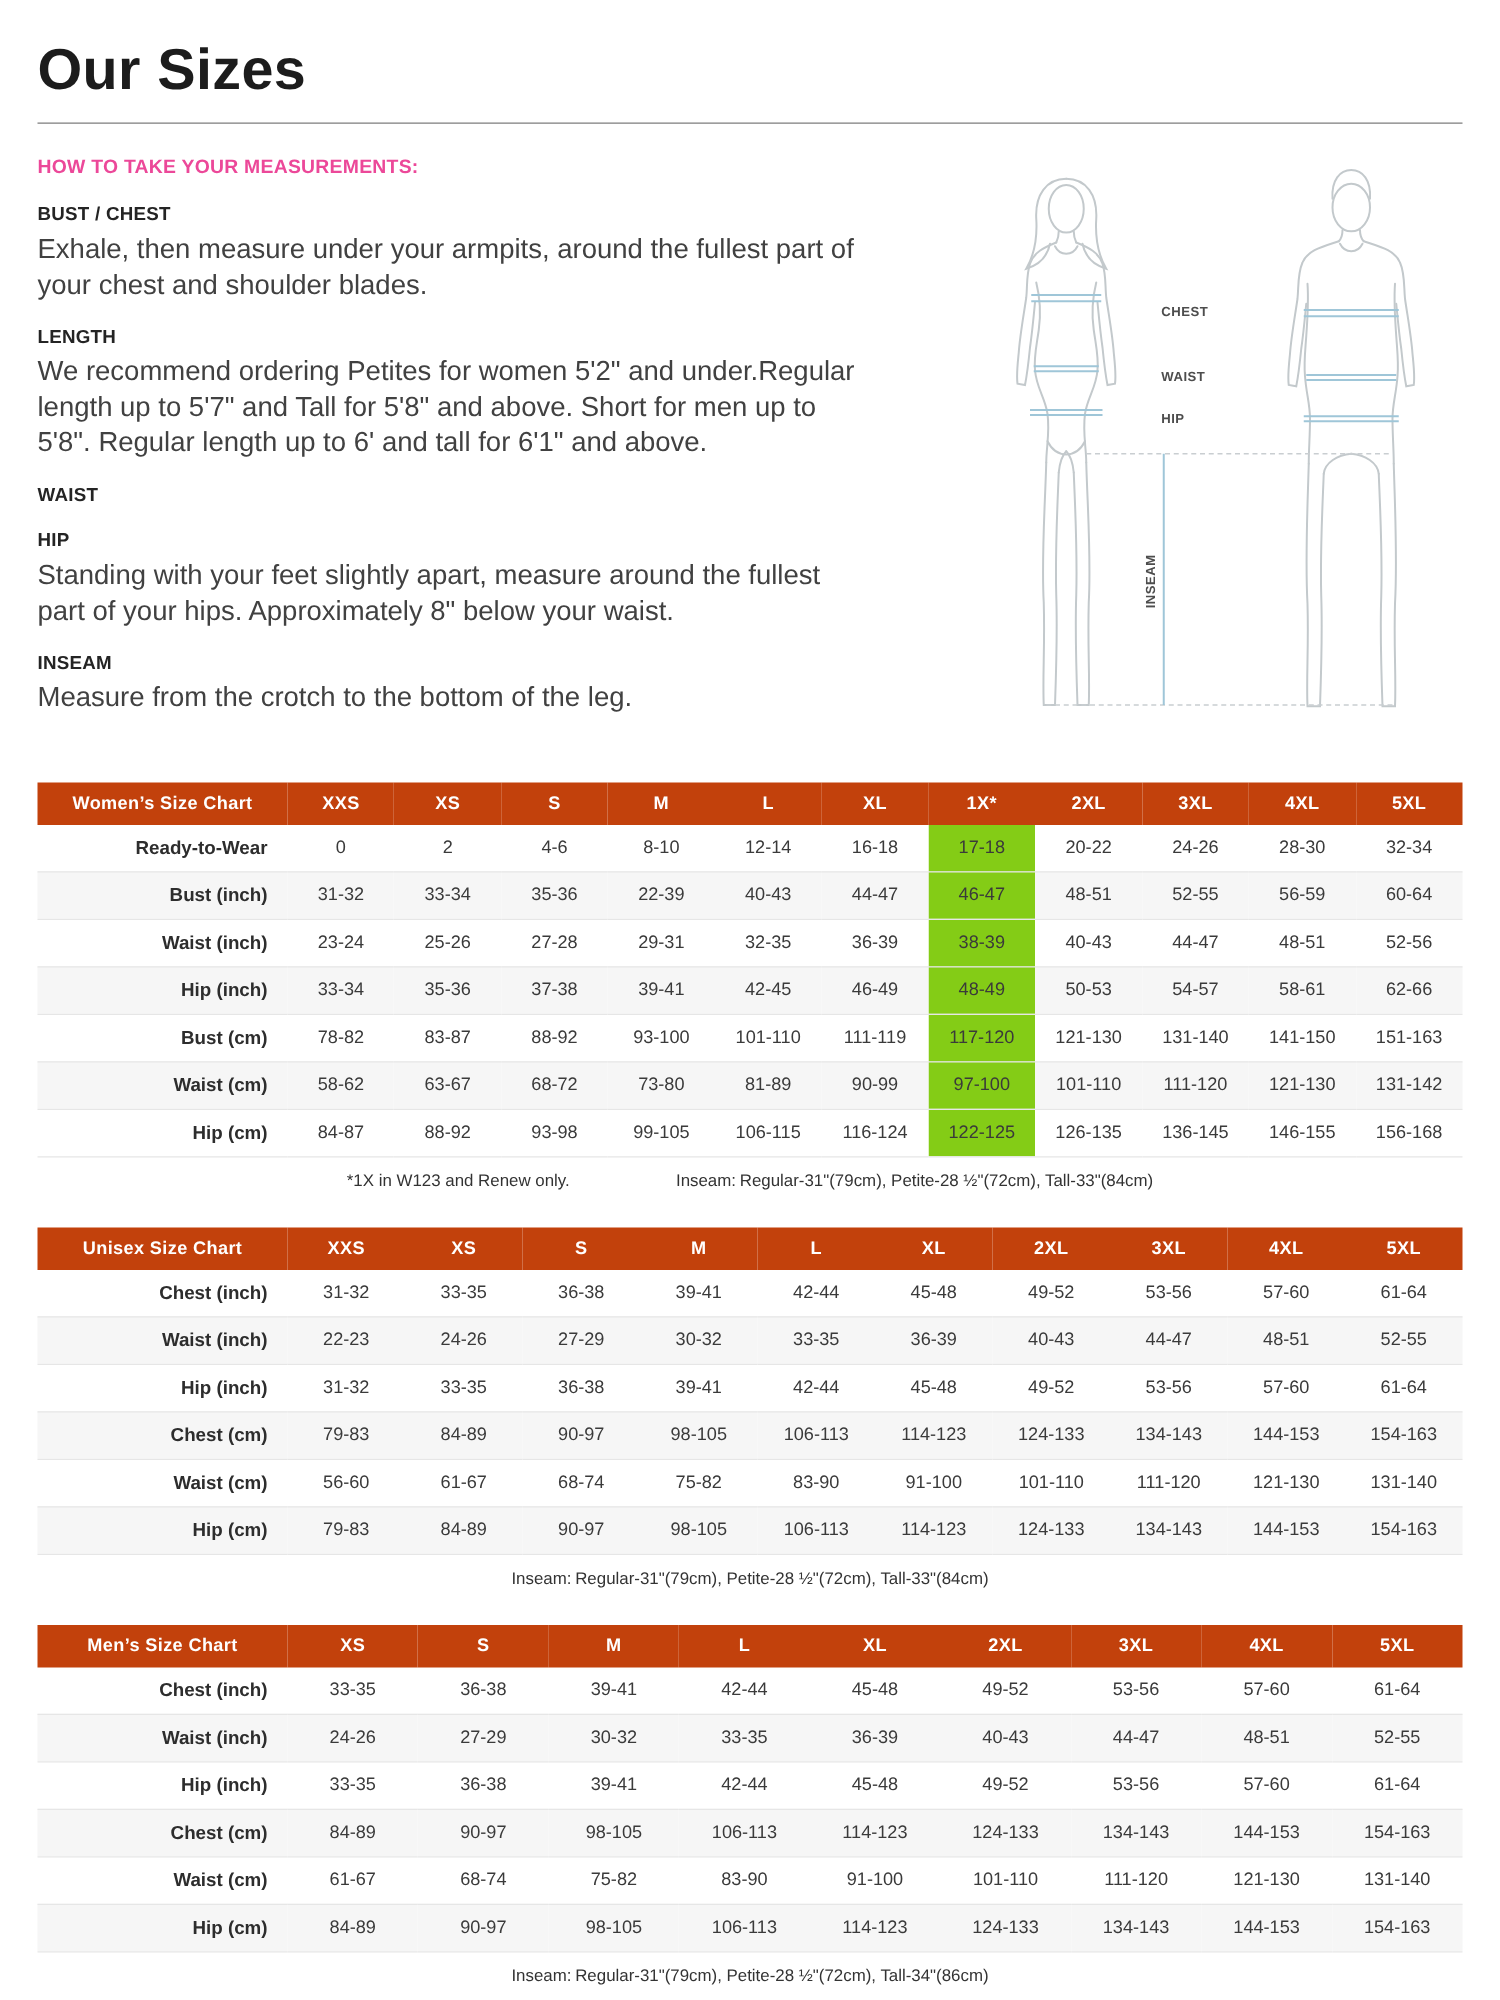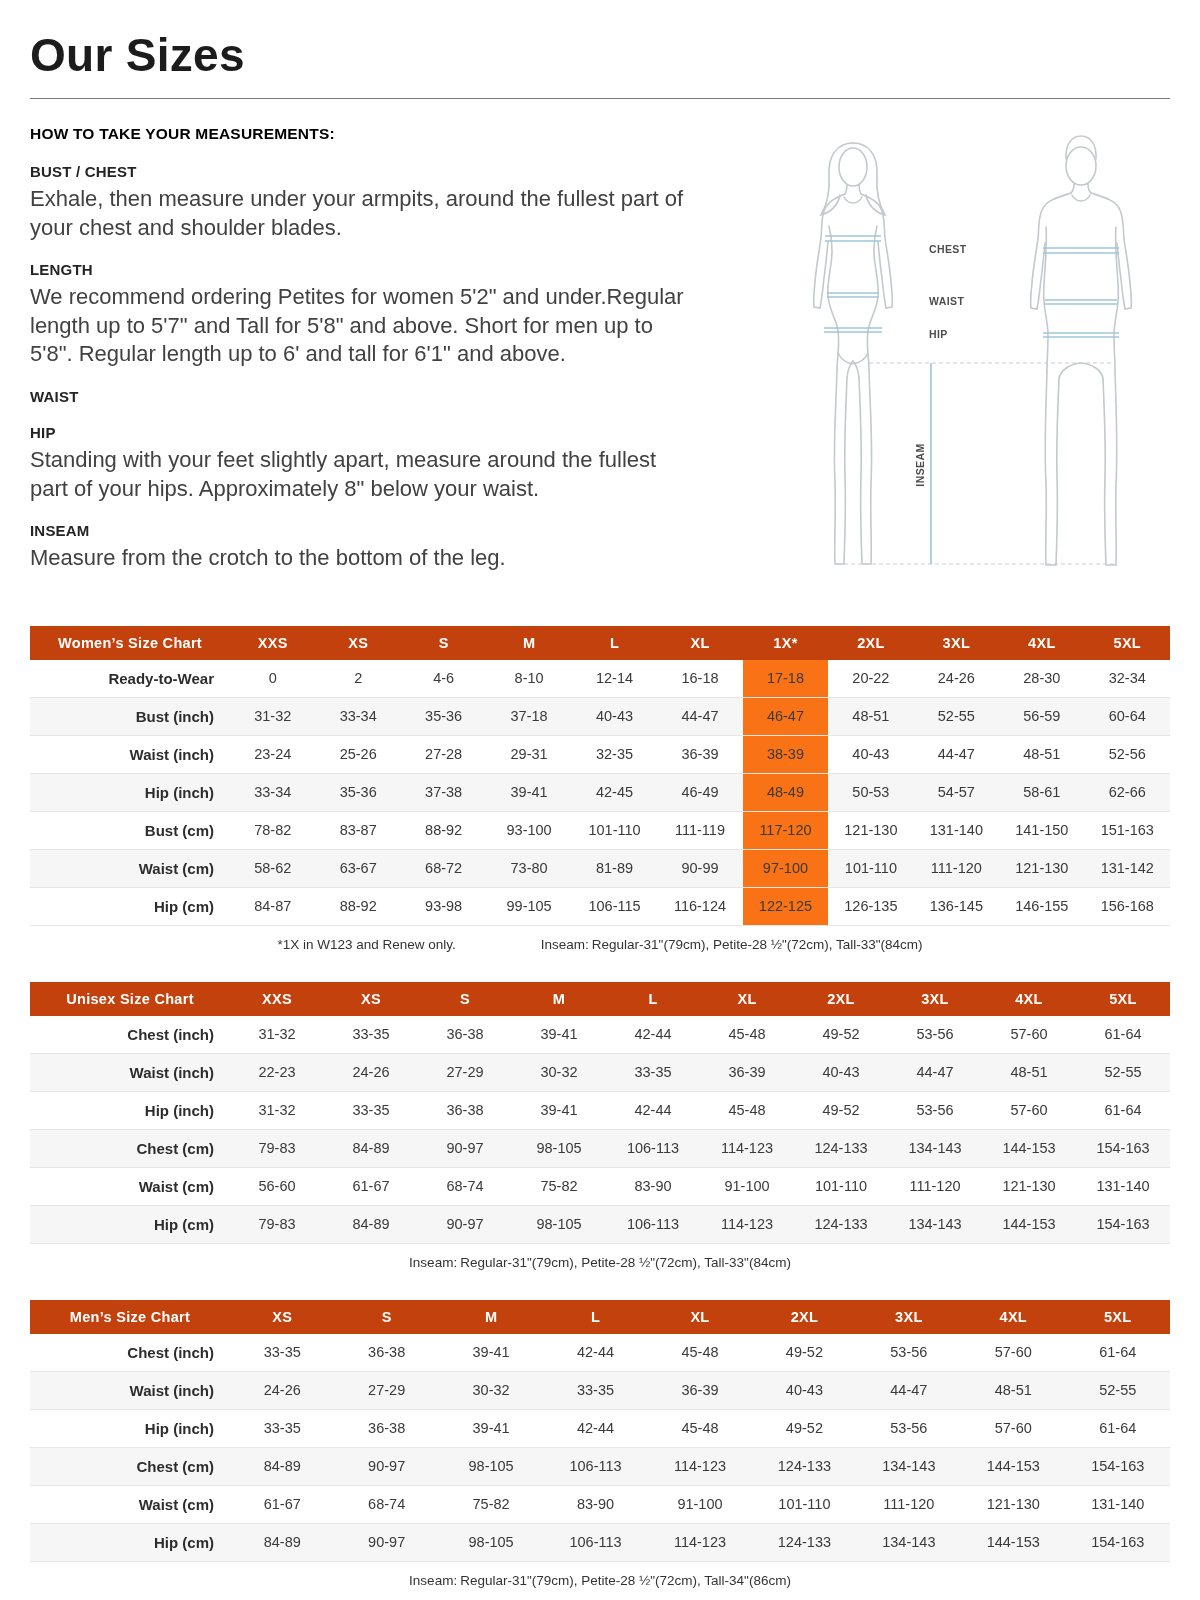--- a/index.html
+++ b/index.html
@@ -13,21 +13,21 @@
 
   h1.page-title {
     font-size:46px; font-weight:800; color:#1c1c1c; letter-spacing:.3px;
     margin-top:4px;
   }
   hr.title-rule { border:none; border-top:1.5px solid #7d7d7d; margin-top:16px; }
 
   .top-section { display:flex; margin-top:26px; }
   .instructions { width:742px; }
   .instructions h2 {
-    font-size:15.5px; font-weight:bold; color:#000000; letter-spacing:.2px;
+    font-size:15.5px; font-weight:bold; color:#ec4899; letter-spacing:.2px;
     margin-bottom:20px;
   }
   .instructions section { margin-bottom:19px; }
   .instructions h3 {
     font-size:15px; font-weight:bold; color:#242424; letter-spacing:.2px;
     margin-bottom:5px;
   }
   .instructions p {
     font-size:22px; line-height:1.3; color:#414141; max-width:665px;
   }
@@ -46,21 +46,21 @@
   }
   .size-table tbody tr { border-bottom:1px solid #e6e6e6; }
   .size-table tbody tr:nth-child(even) { background:#f6f6f6; }
   .size-table tbody th {
     text-align:right; padding:10px 16px 10px 4px;
     font-size:15px; font-weight:bold; color:#2d2d2d;
   }
   .size-table td {
     text-align:center; font-size:14.5px; color:#3a3a3a; padding:10px 2px;
   }
-  .size-table td.hl { background:#f97316; }
+  .size-table td.hl { background:#84cc16; }
 
   .footnote-row {
     display:flex; justify-content:center; gap:85px;
     margin-top:11px; font-size:13.5px; color:#333;
   }
   .footnote-row .inseam b { font-weight:normal; }
   .footnote-row .inseam span { margin-left:3px; }
 </style>
 </head>
 <body>
@@ -206,21 +206,21 @@
               <td>20-22</td>
               <td>24-26</td>
               <td>28-30</td>
               <td>32-34</td>
             </tr>
             <tr>
               <th>Bust (inch)</th>
               <td>31-32</td>
               <td>33-34</td>
               <td>35-36</td>
-              <td>37-18</td>
+              <td>22-39</td>
               <td>40-43</td>
               <td>44-47</td>
               <td class="hl">46-47</td>
               <td>48-51</td>
               <td>52-55</td>
               <td>56-59</td>
               <td>60-64</td>
             </tr>
             <tr>
               <th>Waist (inch)</th>

